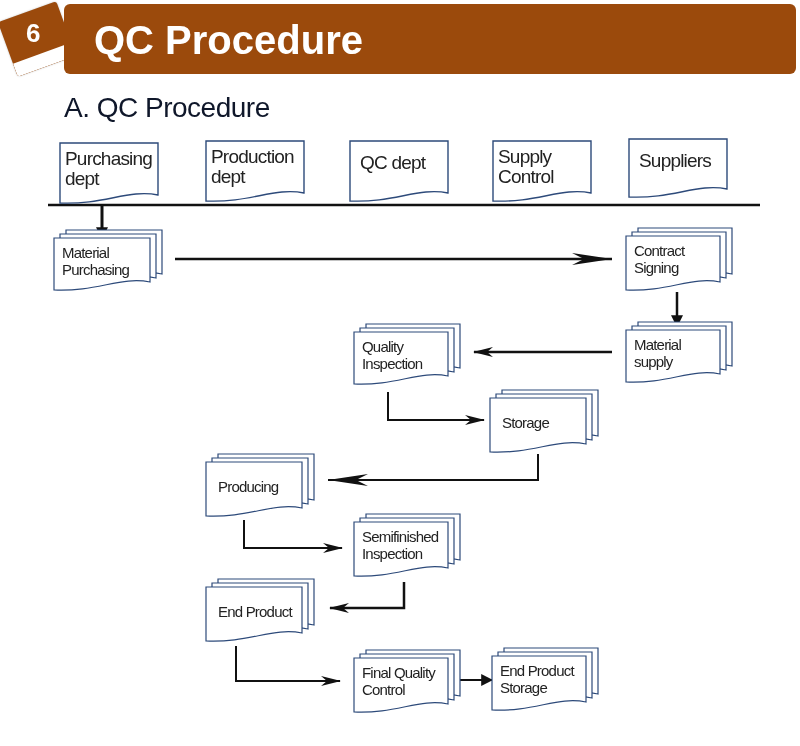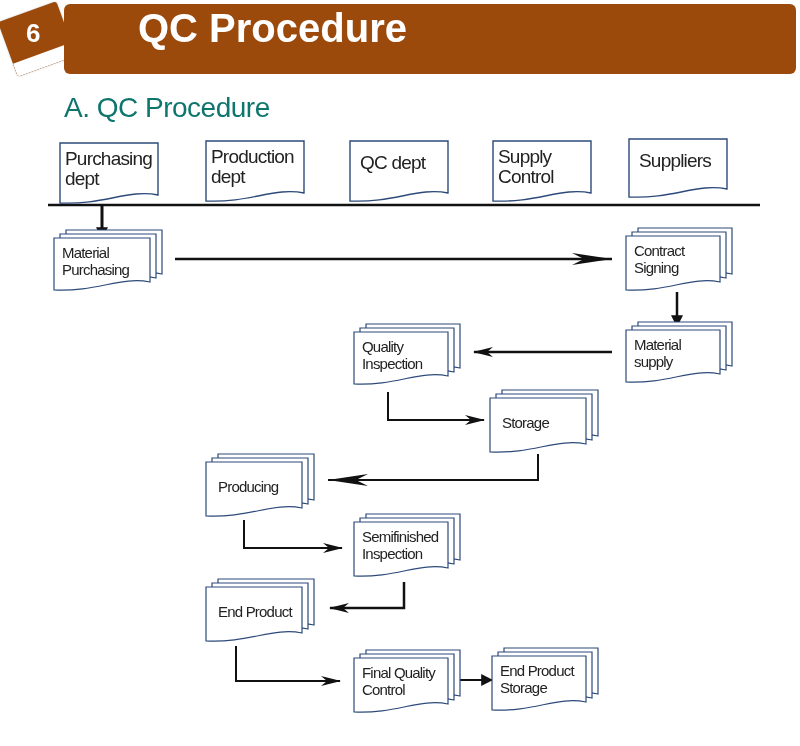--- a/index.html
+++ b/index.html
@@ -1,22 +1,22 @@
 <!DOCTYPE html>
 <html><head>
 <meta charset="utf-8">
 <style>
   html, body { margin: 0; padding: 0; background: #ffffff; }
   body { width: 800px; height: 746px; position: relative; overflow: hidden; font-family: "Liberation Sans", sans-serif; }
   .banner { position: absolute; left: 64px; top: 4px; width: 732px; height: 70px; background: #9b4a0c; border-radius: 6px; }
-  .banner-title { position: absolute; left: 94px; top: 0; color: #ffffff; font-weight: bold; font-size: 40px; line-height: 56px; font-family: "Liberation Sans", sans-serif; margin-left: 44px; }
+  .banner-title { position: absolute; left: 94px; top: 12px; color: #ffffff; font-weight: bold; font-size: 40px; line-height: 56px; font-family: "Liberation Sans", sans-serif; }
   .badge { position: absolute; left: 6px; top: 10px; width: 62px; height: 58px; transform: rotate(-20deg); background: #9b4a0c; border-radius: 3px; box-shadow: 0 0 2px rgba(0,0,0,0.25); overflow: hidden; }
   .badge-bottom { position: absolute; left: 0; bottom: 0; width: 100%; height: 14px; background: #ffffff; }
   .badge-num { position: absolute; left: 26px; top: 18px; color: #ffffff; font-size: 26px; font-weight: bold; line-height: 30px; z-index: 2; }
-  .subtitle { position: absolute; left: 64px; top: 90px; color: #0f766e; font-size: 28px; line-height: 36px; letter-spacing: -0.5px; }
+  .subtitle { position: absolute; left: 64px; top: 90px; color: #0f172a; font-size: 28px; line-height: 36px; letter-spacing: -0.5px; }
   svg#diagram { position: absolute; left: 0; top: 0; }
   .node-label { font-family: "Liberation Sans", sans-serif; fill: #222; letter-spacing: -0.8px; }
   .head-label { font-family: "Liberation Sans", sans-serif; fill: #222; letter-spacing: -0.8px; }
 </style>
 </head>
 <body>
 
 <div class="badge">
   <div class="badge-bottom"></div>
 </div>

